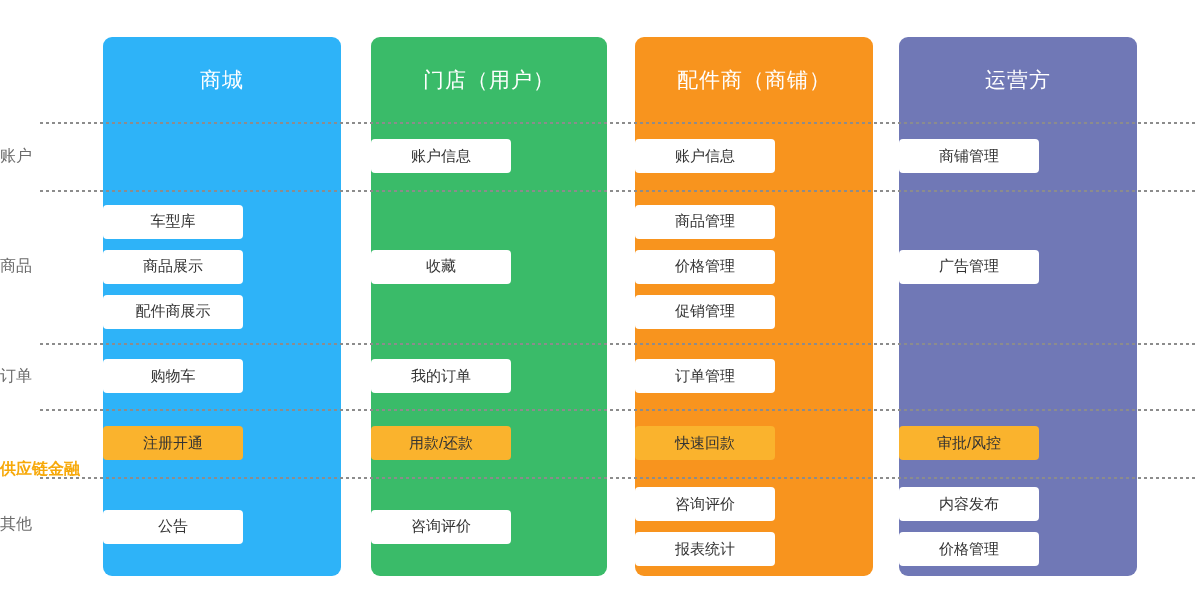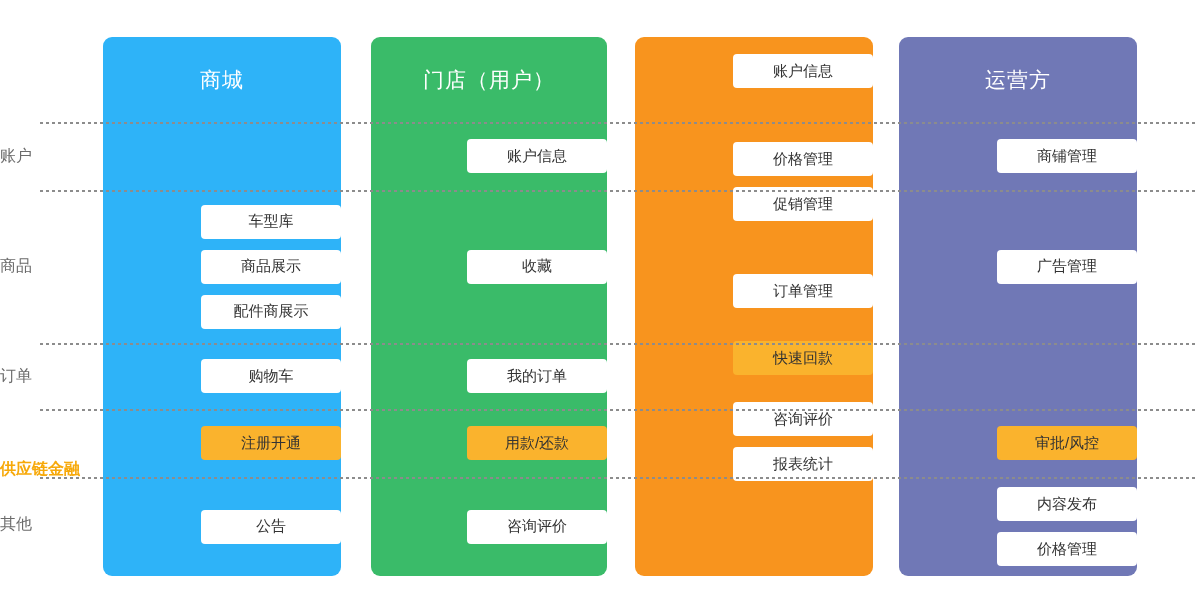--- a/index.html
+++ b/index.html
@@ -19,23 +19,23 @@
   .column{position:absolute;top:37px;height:539px;width:238px;border-radius:9px;
     display:flex;flex-direction:column;z-index:1;}
   .col-mall{left:103px;background:var(--mall,#2EB3F8);}
   .col-store{left:371px;width:236px;background:var(--store,#3ABB69);}
   .col-supplier{left:635px;background:var(--supplier,#F8941E);}
   .col-operator{left:899px;background:var(--operator,#7078B6);}
 
   .col-title{height:85px;display:flex;align-items:center;justify-content:center;
     color:#fff;font-size:21px;letter-spacing:1px;}
 
-  .slot{display:flex;flex-direction:column;align-items:flex-end;justify-content:center;gap:11px;}
+  .slot{display:flex;flex-direction:column;align-items:flex-start;justify-content:center;gap:11px;}
   .s-account{height:68px;}
-  .s-product{height:153px;margin-left:40px;}
+  .s-product{height:153px;}
   .s-order{height:66px;}
   .s-finance{height:68px;}
   .s-other{height:99px;}
 
   .card{width:140px;height:34px;background:#fff;border-radius:4px;
     display:flex;align-items:center;justify-content:center;
     font-size:15px;color:#333;white-space:nowrap;}
   .card.highlight{background:var(--highlight,#FAB32D);}
 </style>
 </head>
@@ -87,24 +87,26 @@
     </div>
     <div class="slot s-finance">
       <div class="card highlight">用款/还款</div>
     </div>
     <div class="slot s-other">
       <div class="card">咨询评价</div>
     </div>
   </div>
 
   <div class="column col-supplier">
+    <div class="col-title">配件商（商铺）</div>
     <div class="slot s-account">
       <div class="card">账户信息</div>
     </div>
     <div class="slot s-product">
+      <div class="card">商品管理</div>
       <div class="card">价格管理</div>
       <div class="card">促销管理</div>
     </div>
     <div class="slot s-order">
       <div class="card">订单管理</div>
     </div>
     <div class="slot s-finance">
       <div class="card highlight">快速回款</div>
     </div>
     <div class="slot s-other">

